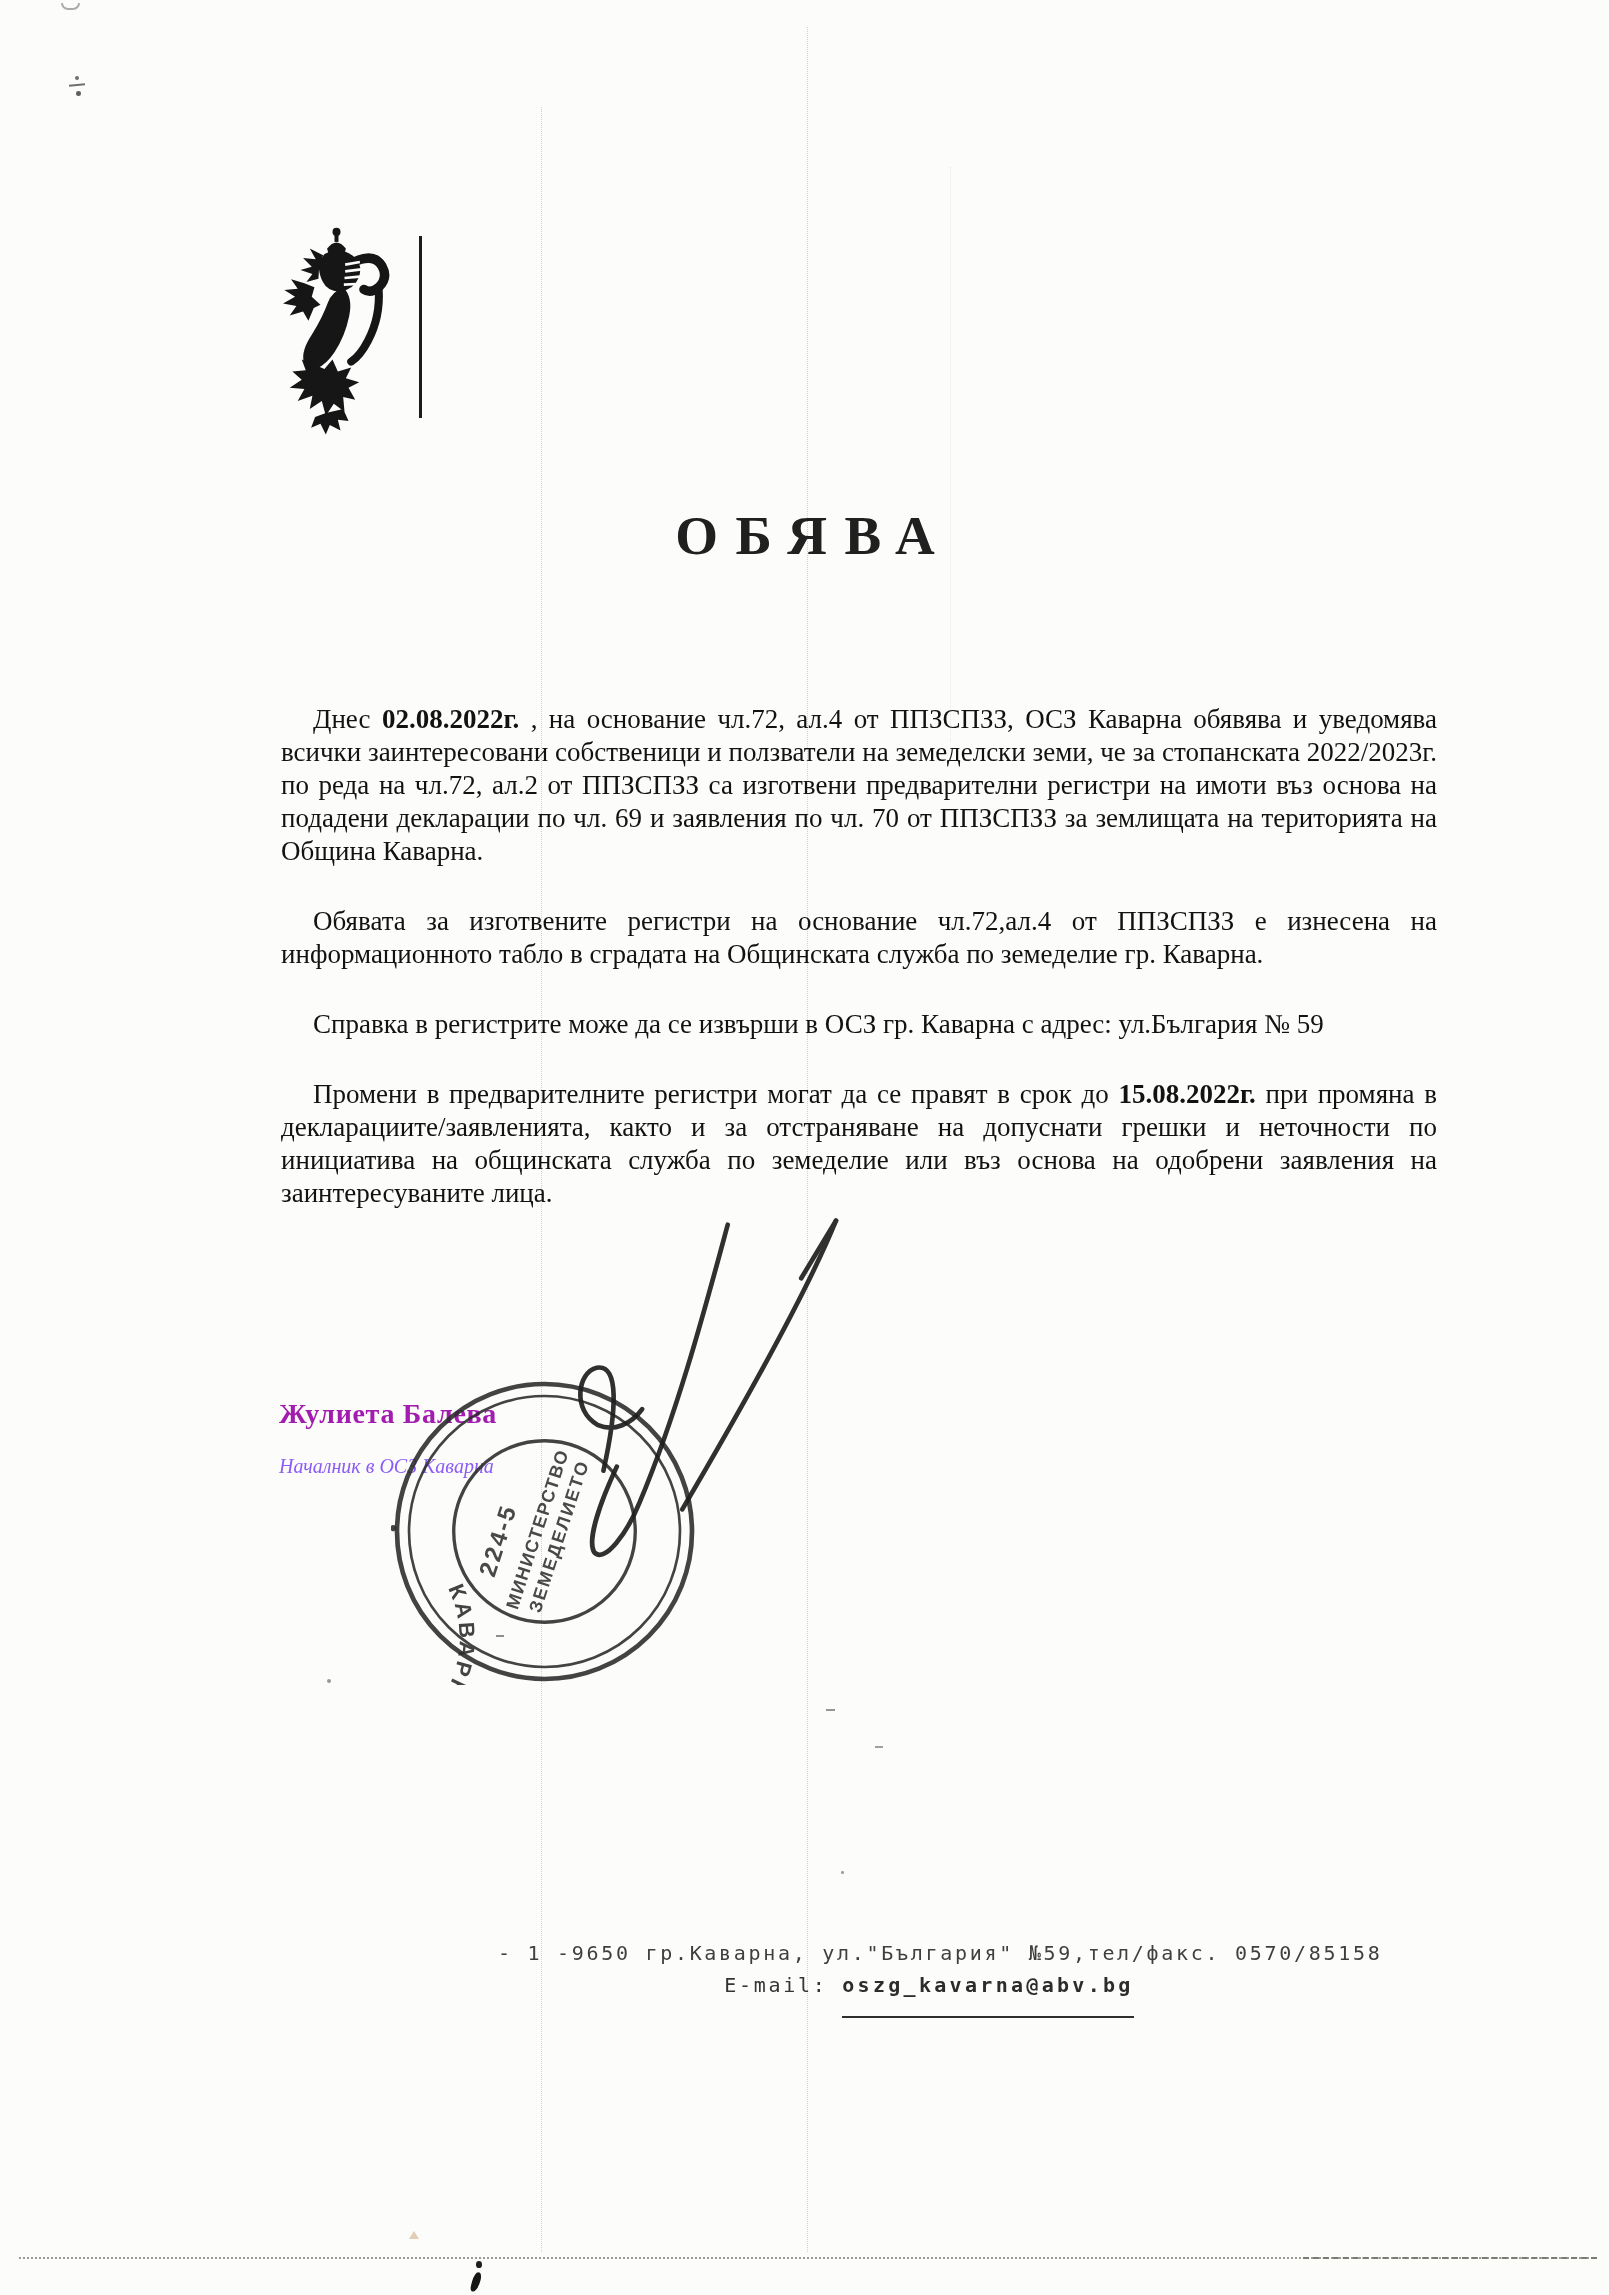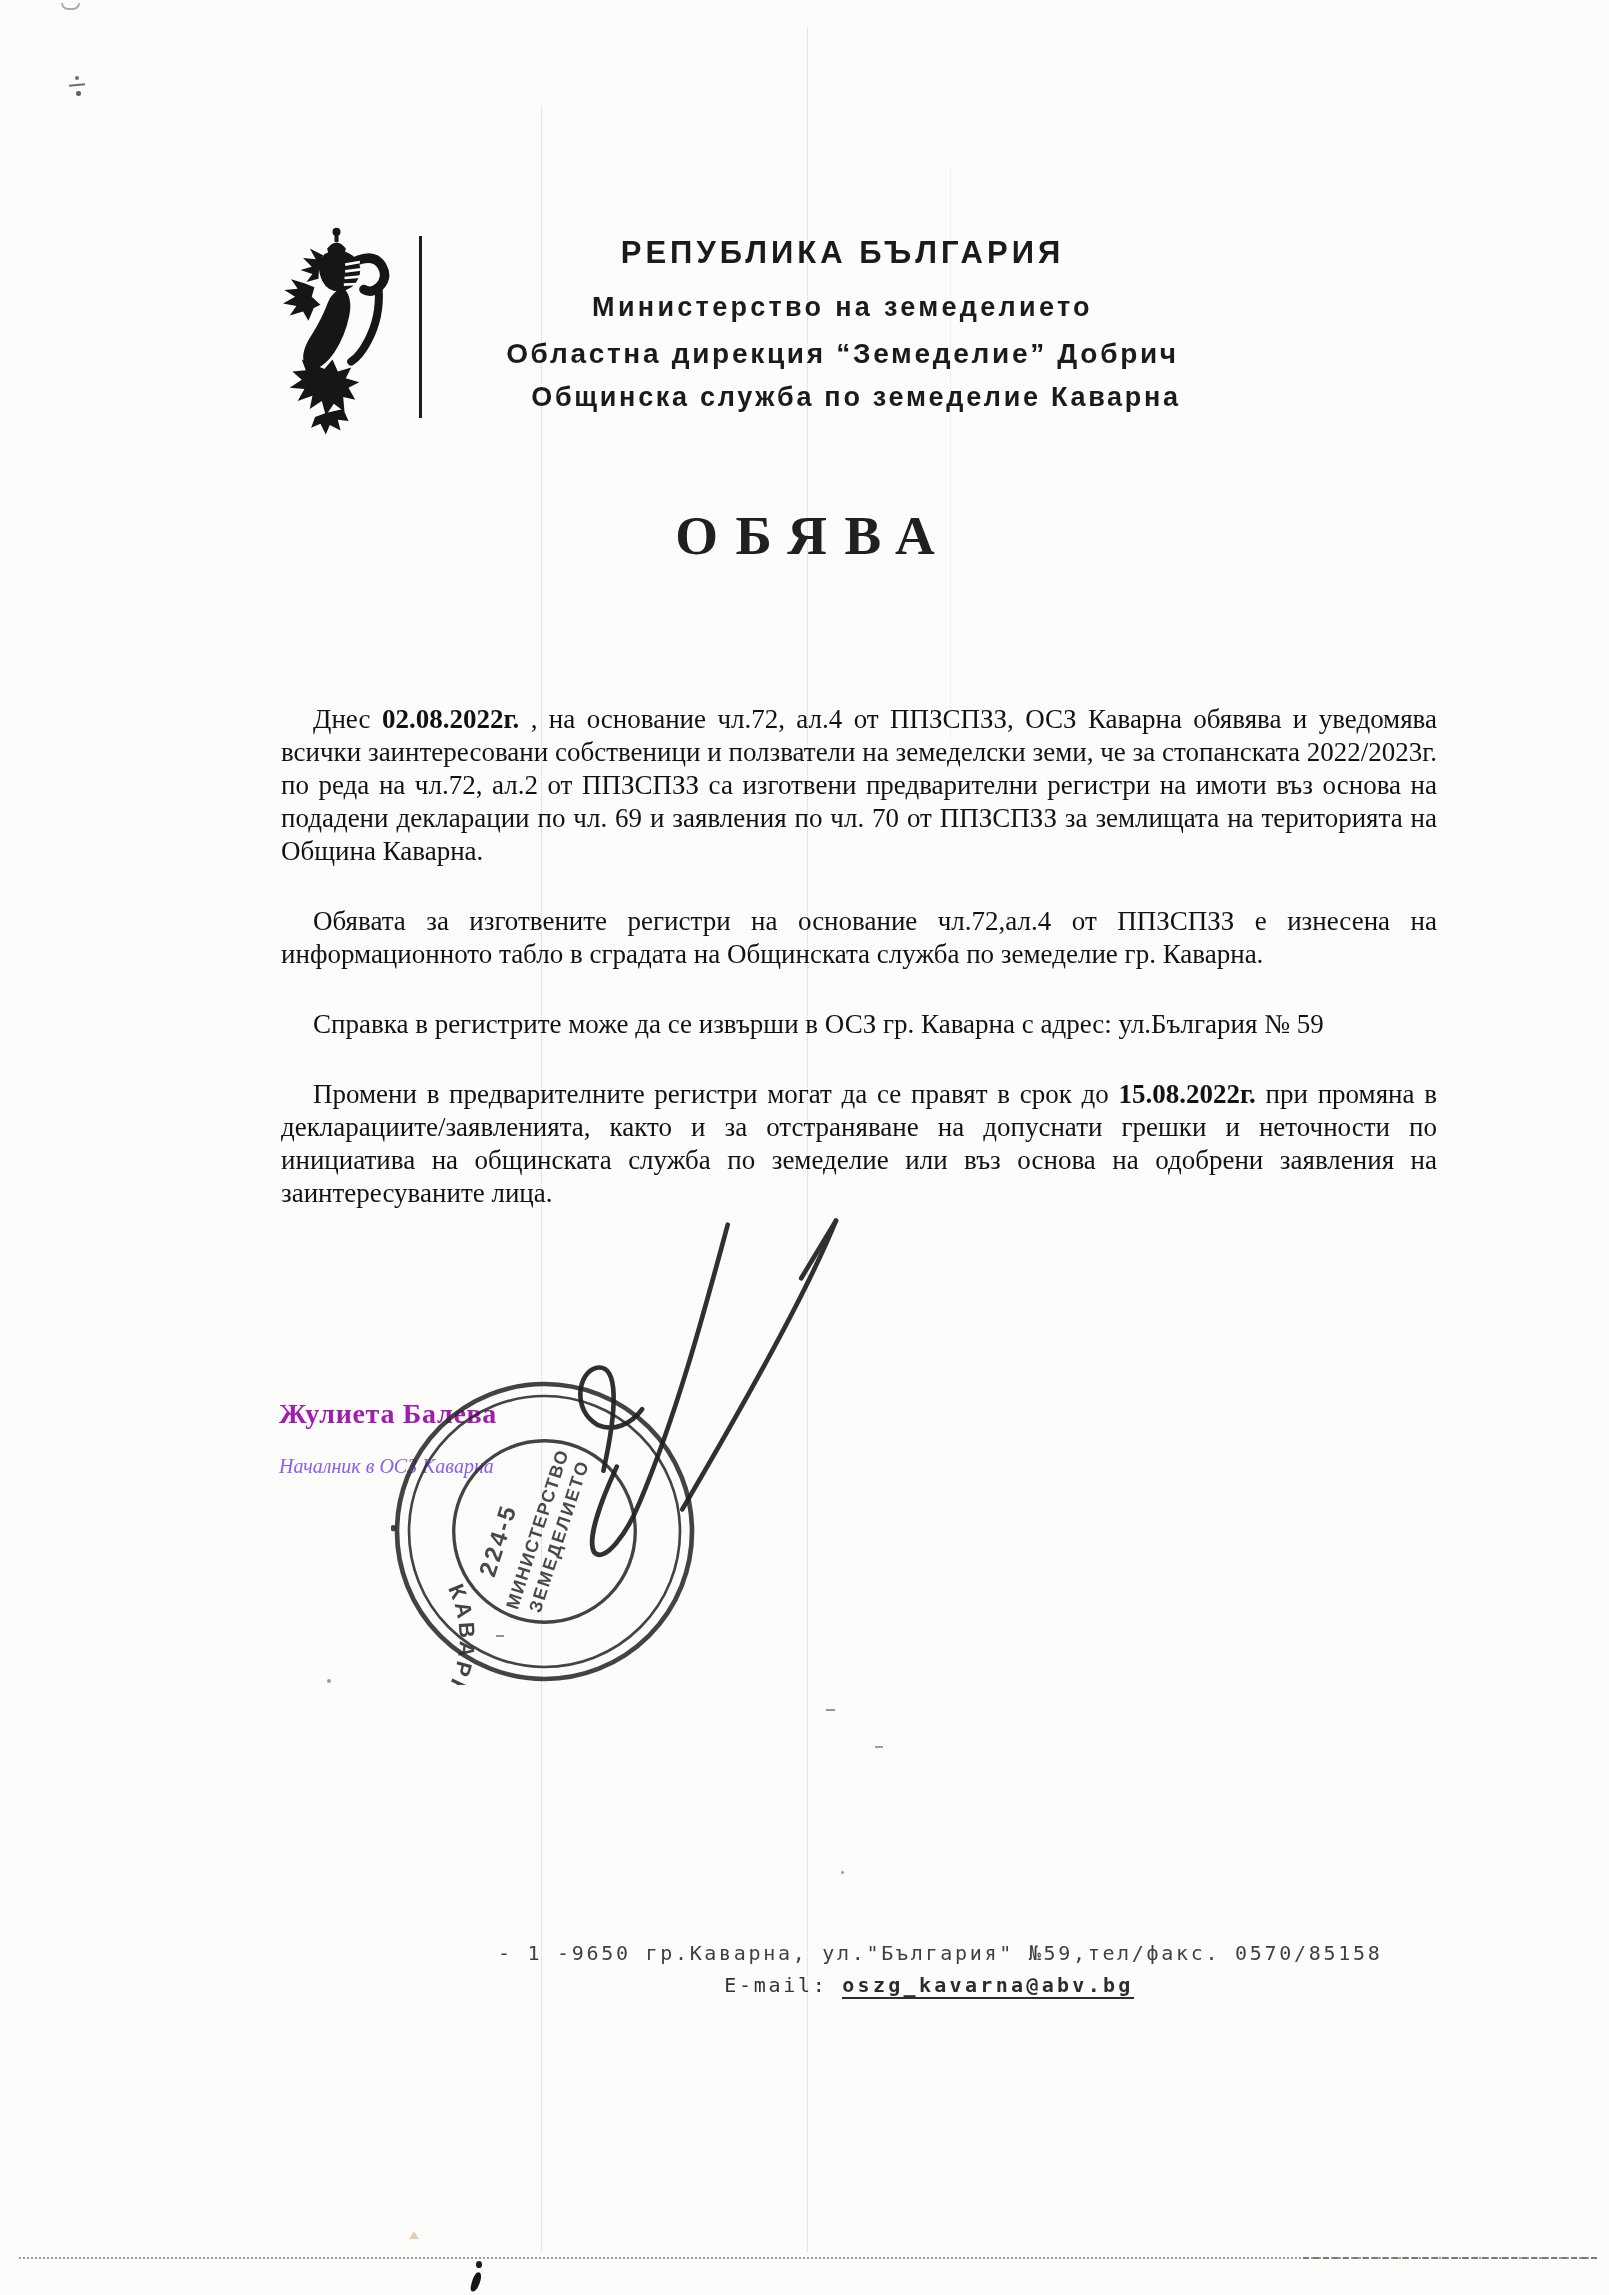--- a/index.html
+++ b/index.html
@@ -25,21 +25,21 @@
   
   .sig-name{position:absolute;left:279px;top:1398px;font-size:28px;font-weight:bold;letter-spacing:0.7px;color:#a21caf;}
   .sig-role{position:absolute;left:279px;top:1455px;font-size:20px;font-style:italic;color:#8b5cf6;}
   .stamp{position:absolute;left:391px;top:1378px;width:307px;height:307px;z-index:3;}
   .pen{position:absolute;left:368px;top:1190px;width:535px;height:441px;z-index:4;}
   
   .footer{position:absolute;left:498px;top:1941px;width:862px;text-align:center;
           font-family:"DejaVu Sans Mono", monospace;color:#3f3f3f;}
   .footer .addr{font-size:20px;letter-spacing:2.7px;white-space:nowrap;}
   .footer .mail{font-size:20px;letter-spacing:2.7px;margin-top:8px;color:#343434;}
-  .footer .mail .email{font-weight:bold;border-bottom:2.7px solid #2e2e2e;padding-bottom:0;letter-spacing:3.3px;color:#2c2c2c;margin-top:28px;}
+  .footer .mail .email{font-weight:bold;border-bottom:2.7px solid #2e2e2e;padding-bottom:19px;letter-spacing:3.3px;color:#2c2c2c;margin-top:28px;}
   
   .vline{position:absolute;width:0;border-left:1.3px dotted rgba(175,175,168,.55);}
   .v1{left:541px;top:107px;height:2145px;}
   .v2{left:807px;top:27px;height:2225px;}
   .v3{left:950px;top:167px;height:575px;opacity:.5;}
   .hnoise{position:absolute;left:18.7px;top:2257px;width:1574px;height:0;border-top:2px dotted #9b9b95;}
   .hnoise2{position:absolute;left:1303px;top:2257px;width:294px;height:0;border-top:2.7px dashed #7b7974;}
   .ink-semicolon-dot{position:absolute;left:476px;top:2261px;width:6px;height:6.7px;background:#1f1f1f;border-radius:50%;}
   .ink-semicolon-tail{position:absolute;left:472px;top:2272px;width:8px;height:20px;background:#161616;
                       border-radius:60% 40% 70% 30%;transform:rotate(14deg);}
@@ -99,26 +99,20 @@
     </g>
     <g stroke="#fcfcfa" stroke-width="4" fill="none">
       <path d="M99 56 L121 52"></path>
         <path d="M99 66 L123 63"></path>
         <path d="M98 76 L121 74"></path>
         <path d="M97 86 L117 85"></path>
     </g>
   </svg>
   <div class="hsep"></div>
 
-  <div class="hdr">
-    <div class="l1">РЕПУБЛИКА БЪЛГАРИЯ</div>
-    <div class="l2">Министерство на земеделието</div>
-    <div class="l3">Областна дирекция “Земеделие” Добрич</div>
-    <div class="l4">Общинска служба по земеделие Каварна</div>
-  </div>
 
   <div class="title">ОБЯВА</div>
 
   <div class="body">
     <p><span>Днес </span><b>02.08.2022г.</b><span> , на основание чл.72, ал.4 от ППЗСПЗЗ, ОСЗ Каварна обявява и уведомява всички заинтересовани собственици и ползватели на земеделски земи, че за стопанската 2022/2023г. по реда на чл.72, ал.2 от ППЗСПЗЗ са изготвени предварителни регистри на имоти въз основа на подадени декларации по чл. 69 и заявления по чл. 70 от ППЗСПЗЗ за землищата на територията на Община Каварна.</span></p>
     <p><span>Обявата за изготвените регистри на основание чл.72,ал.4 от ППЗСПЗЗ е изнесена на информационното табло в сградата на Общинската служба по земеделие гр. Каварна.</span><b></b><span></span></p>
     <p><span>Справка в регистрите може да се извърши в ОСЗ гр. Каварна с адрес: ул.България № 59</span><b></b><span></span></p>
     <p><span>Промени в предварителните регистри могат да се правят в срок до </span><b>15.08.2022г.</b><span> при промяна в декларациите/заявленията, както и за отстраняване на допуснати грешки и неточности по инициатива на общинската служба по земеделие или въз основа на одобрени заявления на заинтересуваните лица.</span></p>
   </div>
 

